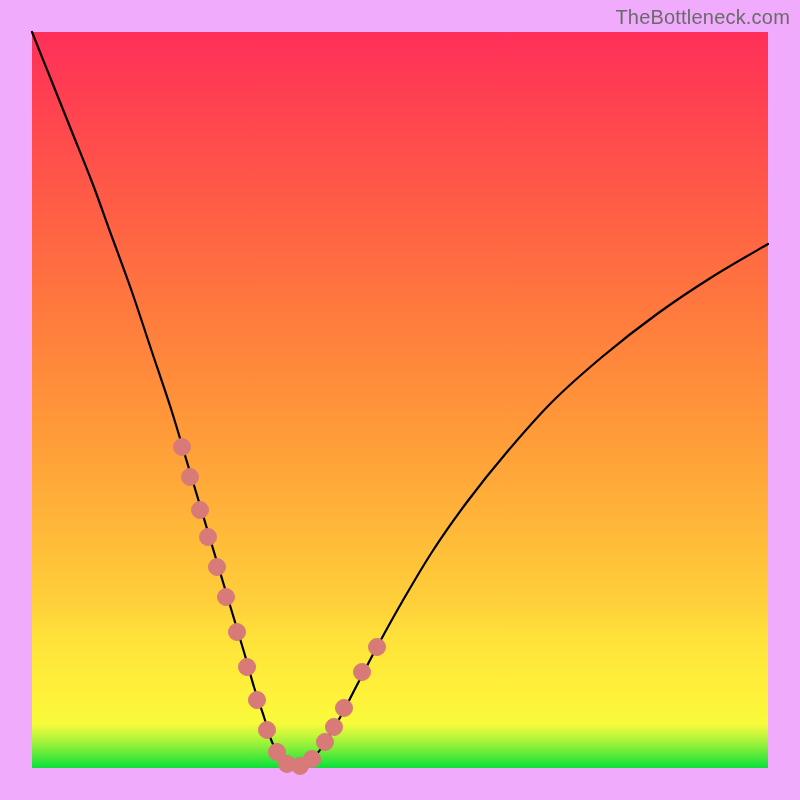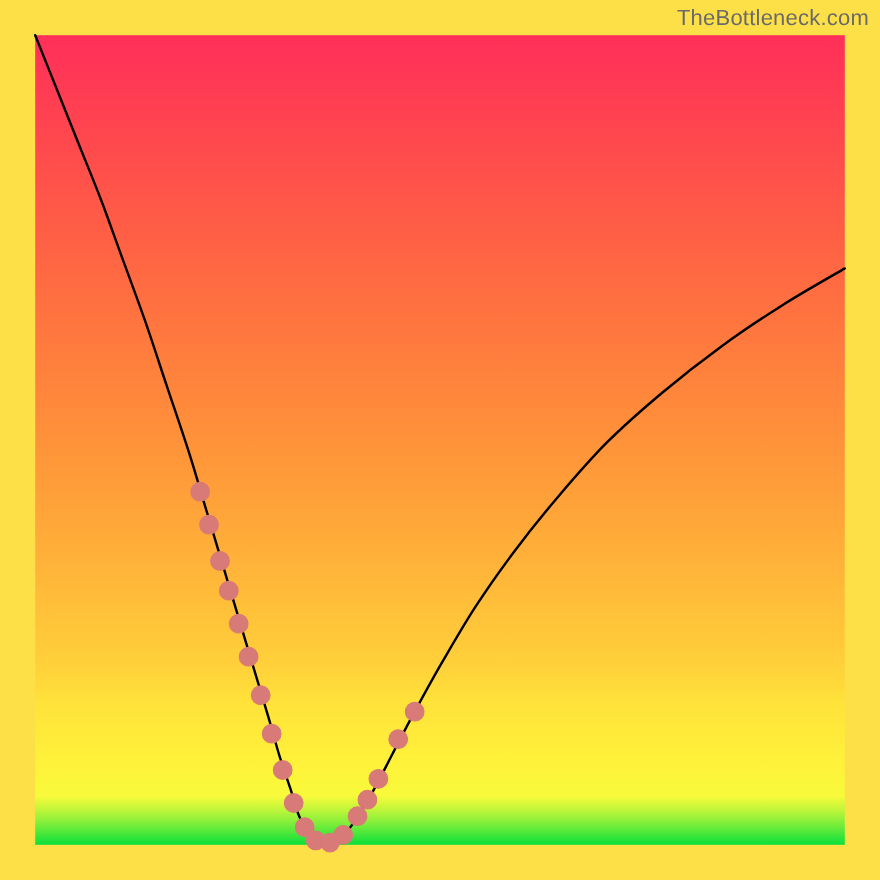--- a/index.html
+++ b/index.html
@@ -8,21 +8,21 @@
     width: 800px;
     height: 800px;
     overflow: hidden;
     background: #000;
     font-family: Arial, Helvetica, sans-serif;
   }
   .frame {
     position: relative;
     width: 800px;
     height: 800px;
-    background: #fde047;
+    background: #f0abfc;
   }
   .plot {
     position: absolute;
     left: 32px;
     top: 32px;
     width: 736px;
     height: 736px;
     
     background: linear-gradient(
       to top,

